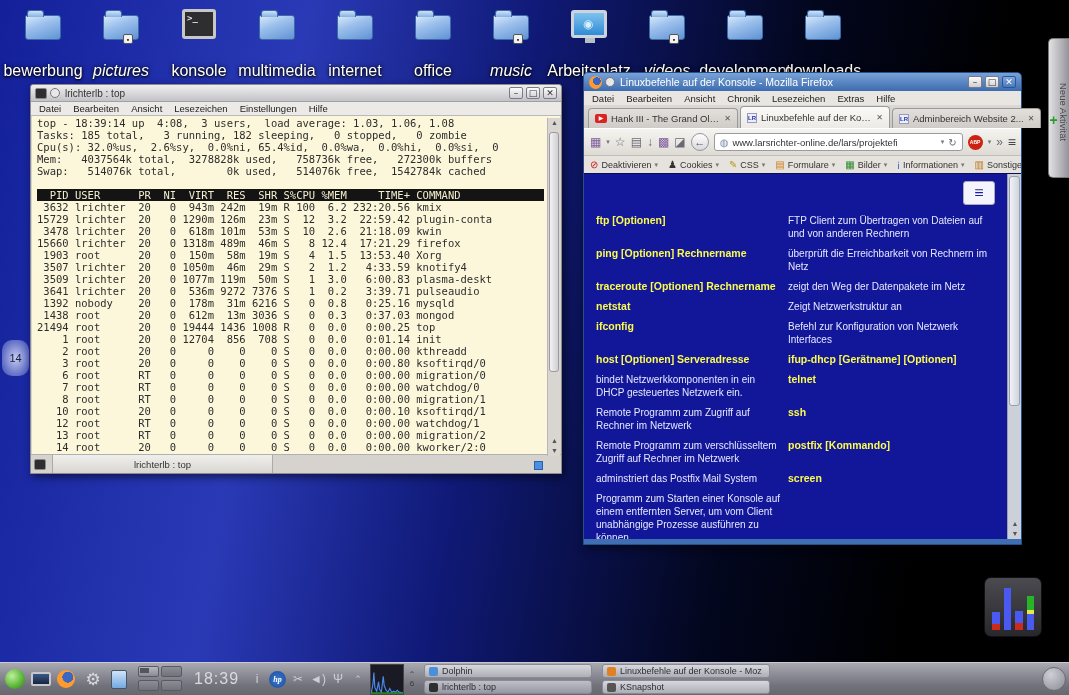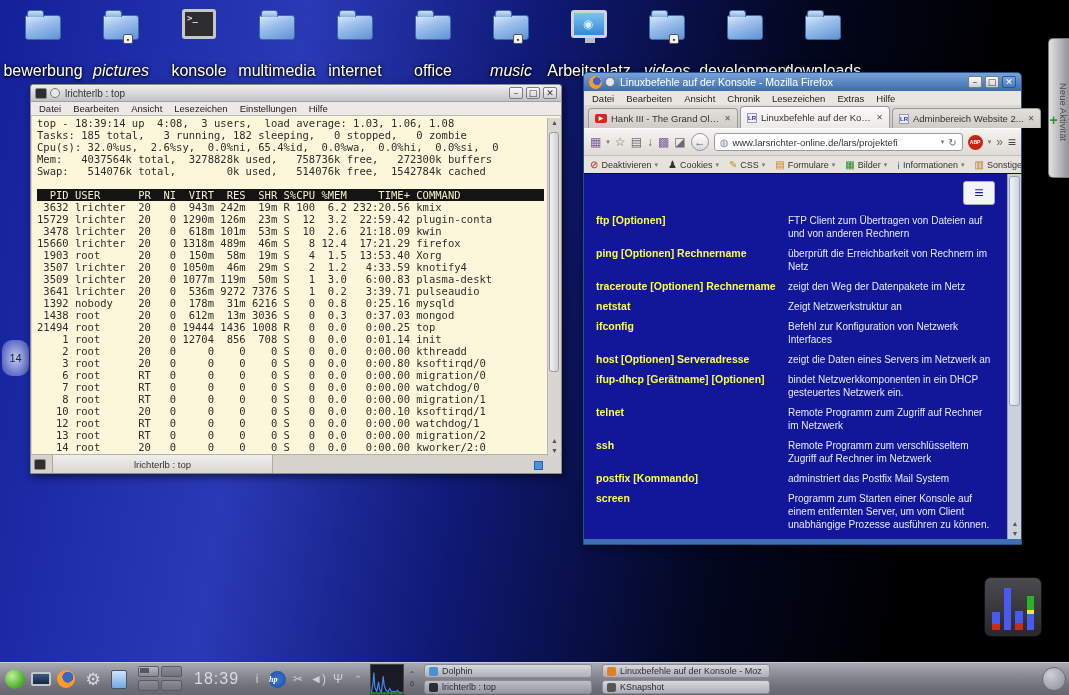--- a/index.html
+++ b/index.html
@@ -127,21 +127,21 @@
   .deskt { width:20px; height:14px; background:linear-gradient(#3a5a8a,#16243e); border:2px solid #c6c6cc; border-radius:2px; }
   .gearg { color:#d8d8de; font-size:17px; }
   .cabinet { width:16px; height:19px; background:linear-gradient(#cfe4fa,#74a8e0); border:1px solid #456; border-radius:2px; }
   .pager { display:flex; flex-wrap:wrap; width:46px; height:26px; gap:2px; flex:none; margin-left:4px; }
   .pcell { width:21px; height:11px; background:linear-gradient(#8d8d97,#73737d); border:1px solid #5a5a62; border-radius:2px; }
   .pcell.cur { background:linear-gradient(#b8b8c2,#8a8a94); }
   .pcell.cur:before { content:""; display:block; width:9px; height:5px; margin:1px; background:#55555f; }
   .clock { font-size:16px; color:#d9d9e2; letter-spacing:1px; margin:0 6px; flex:none; }
   .trayico { color:#cfcfd8; font-size:12px; flex:none; width:16px; text-align:center; }
   .hp { width:17px; height:17px; border-radius:50%; background:radial-gradient(#3a7ad0,#1a4a9a); color:#fff;
-    font:italic bold 8px/17px "Liberation Serif",serif; text-align:left; flex:none; }
+    font:italic bold 8px/17px "Liberation Serif",serif; text-align:center; flex:none; }
   .netgraph { width:34px; height:31px; background:#1a1a24; border:1px solid #444; flex:none; }
   .tasks { display:grid; grid-template-columns:168px 168px; grid-auto-rows:14px; gap:2px 10px; margin-left:4px; }
   .taskbtn { display:flex; align-items:center; gap:4px; padding:0 4px; font-size:9px; color:#2e2e34;
     background:linear-gradient(#d8d8de,#aeaeb6); border:1px solid #8a8a92; border-radius:3px; overflow:hidden; white-space:nowrap; }
   .taskbtn.active { background:linear-gradient(#bfbfc9,#9898a2); }
   .tkico { width:9px; height:9px; flex:none; border-radius:2px; }
   .scrollbadge { font-size:8px; color:#3a3a42; width:8px; text-align:center; flex:none; line-height:9px; }
   .cashew { position:absolute; right:3px; bottom:4px; width:24px; height:24px; border-radius:50%;
     background:radial-gradient(circle at 35% 30%,#cfcfd6,#8a8a94); border:1px solid #6a6a72; }
 </style>
@@ -354,21 +354,20 @@
         <div class="desc">FTP Client zum Übertragen von Dateien auf und von anderen Rechnern</div>
         <div class="cmd">ping [Optionen] Rechnername</div>
         <div class="desc">überprüft die Erreichbarkeit von Rechnern im Netz</div>
         <div class="cmd">traceroute [Optionen] Rechnername</div>
         <div class="desc">zeigt den Weg der Datenpakete im Netz</div>
         <div class="cmd">netstat</div>
         <div class="desc">Zeigt Netzwerkstruktur an</div>
         <div class="cmd">ifconfig</div>
         <div class="desc">Befehl zur Konfiguration von Netzwerk Interfaces</div>
         <div class="cmd">host [Optionen] Serveradresse</div>
-        <div class="desc">zeigt die Daten eines Servers im Netzwerk an</div>
         <div class="cmd">ifup-dhcp [Gerätname] [Optionen]</div>
         <div class="desc">bindet Netzwerkkomponenten in ein DHCP gesteuertes Netzwerk ein.</div>
         <div class="cmd">telnet</div>
         <div class="desc">Remote Programm zum Zugriff auf Rechner im Netzwerk</div>
         <div class="cmd">ssh</div>
         <div class="desc">Remote Programm zum verschlüsseltem Zugriff auf Rechner im Netzwerk</div>
         <div class="cmd">postfix [Kommando]</div>
         <div class="desc">adminstriert das Postfix Mail System</div>
         <div class="cmd">screen</div>
         <div class="desc">Programm zum Starten einer Konsole auf einem entfernten Server, um vom Client unabhängige Prozesse ausführen zu können.</div>

